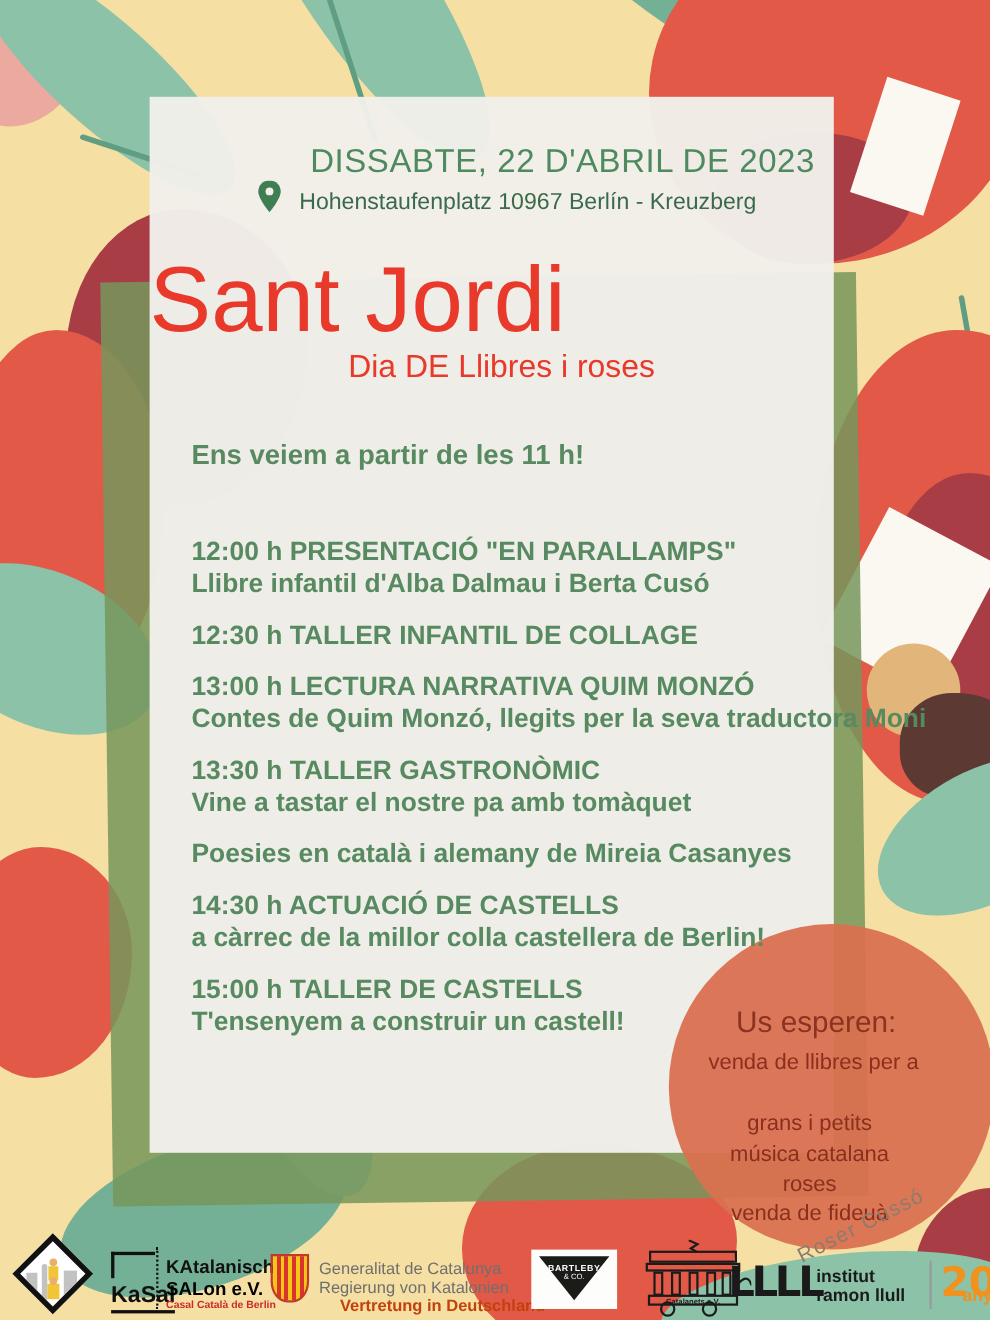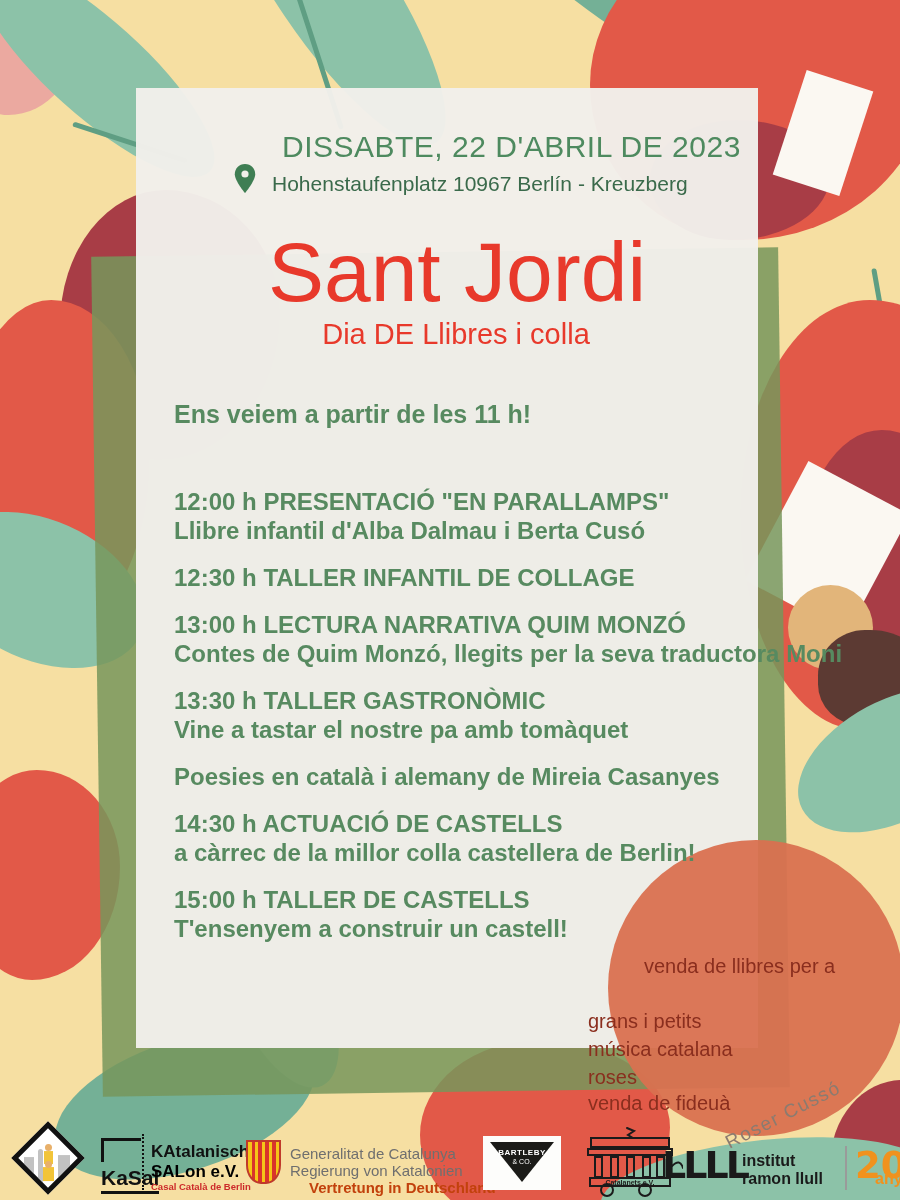--- a/index.html
+++ b/index.html
@@ -32,40 +32,40 @@
   }
 
   
   .date-line { position:absolute; left:266px; top:130px; z-index:5;
     font-size:30px; color:#4e8a5f; letter-spacing:0.5px; white-space:nowrap;margin-left:16px; }
   .pin { position:absolute; left:234px; top:164px; z-index:5; }
   .address { position:absolute; left:272px; top:172px; z-index:5;
     font-size:21px; color:#3a6a4b; white-space:nowrap; }
 
   .title { position:absolute; left:136px; top:226px; width:642px; z-index:5;
-    text-align:center; font-size:84px; font-weight:400; color:#e8392b; line-height:1.1; }
+    font-size:84px; font-weight:400; color:#e8392b; line-height:1.1; }
   .subtitle { position:absolute; left:136px; top:318px; width:640px; z-index:5;
     text-align:center; font-size:29px; color:#e8392b; }
 
   
   .intro { position:absolute; left:174px; top:400px; z-index:5;
     font-size:25px; font-weight:bold; color:#578a60; white-space:nowrap; }
   .schedule { position:absolute; left:174px; top:487px; z-index:5; }
   .sched { margin-bottom:18px; }
   .sched div { font-size:24px; font-weight:bold; color:#578a60;
     line-height:29px; white-space:nowrap; }
 
   
   .bubble {
     position:absolute; left:608px; top:840px; width:296px; height:296px;
     border-radius:50%; background:rgba(217,113,80,0.95); z-index:4;
   }
   .bubble-title { position:absolute; left:0; top:74px; width:100%;
     text-align:center; font-size:27px; color:#8c3222; transform:translateX(-14px); }
-  .bubble-item { position:absolute; width:100%; 
+  .bubble-item { position:absolute; width:100%; text-align:center;
     font-size:20px; color:#8a2e1e; transform:translateX(-20px); }
   .bi0 { left:36px; top:112px; width:205px; text-align:left; transform:none; line-height:29px; }
   .bi1 { top:170px; } .bi2 { top:198px; } .bi3 { top:226px; } .bi4 { top:252px; }
 
   .signature { position:absolute; left:720px; top:1104px; z-index:5;
     font-size:19px; color:#8b7b70; letter-spacing:1.5px; transform:rotate(-27deg);
     white-space:nowrap; }
 
   
   .footer { position:absolute; left:0; top:1120px; width:900px; height:80px; z-index:6; }
@@ -154,21 +154,21 @@
 <div class="date-line">DISSABTE, 22 D'ABRIL DE 2023</div>
 <div class="pin">
   <svg width="22" height="30" viewBox="0 0 22 30">
     <path d="M11 0C5 0 0.8 4.4 0.8 10.2 0.8 17 11 29 11 29s10.2-12 10.2-18.8C21.2 4.4 17 0 11 0z" fill="#3f7e53"></path>
     <circle cx="11" cy="10" r="3.6" fill="#f2f0ea"></circle>
   </svg>
 </div>
 <div class="address">Hohenstaufenplatz 10967 Berlín - Kreuzberg</div>
 
 <div class="title">Sant Jordi</div>
-<div class="subtitle">Dia DE Llibres i colla</div>
+<div class="subtitle">Dia DE Llibres i roses</div>
 
 <div class="intro">Ens veiem a partir de les 11 h!</div>
 
 <div class="schedule">
   <div class="sched">
     <div>12:00 h PRESENTACIÓ "EN PARALLAMPS"</div>
     <div>Llibre infantil d'Alba Dalmau i Berta Cusó</div>
   </div>
   <div class="sched">
     <div>12:30 h TALLER INFANTIL DE COLLAGE</div>
@@ -188,20 +188,21 @@
     <div>14:30 h ACTUACIÓ DE CASTELLS</div>
     <div>a càrrec de la millor colla castellera de Berlin!</div>
   </div>
   <div class="sched">
     <div>15:00 h TALLER DE CASTELLS</div>
     <div>T'ensenyem a construir un castell!</div>
   </div>
 </div>
 
 <div class="bubble">
+  <div class="bubble-title">Us esperen:</div>
   <div class="bubble-item bi0">venda de llibres per a</div>
   <div class="bubble-item bi1">grans i petits</div>
   <div class="bubble-item bi2">música catalana</div>
   <div class="bubble-item bi4">venda de fideuà</div>
   <div class="bubble-item bi3">roses</div>
 </div>
 
 <div class="signature">Roser Cussó</div>
 
 <div class="footer">

